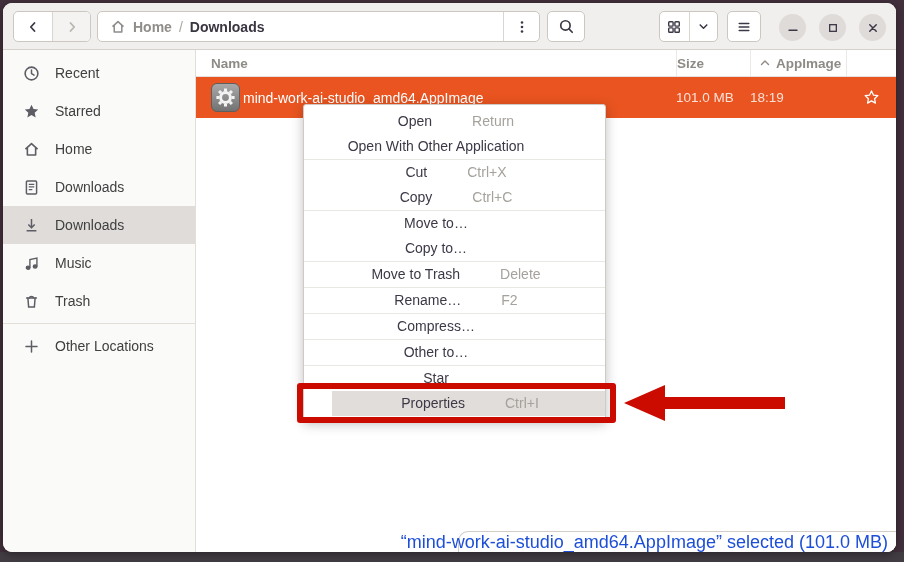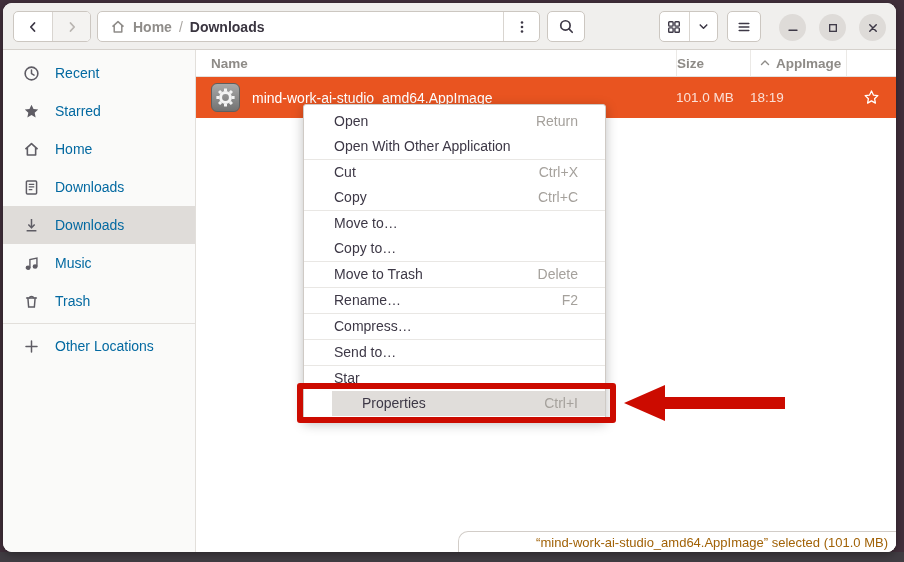--- a/index.html
+++ b/index.html
@@ -44,76 +44,76 @@
   .burgerpill { left:724px; width:34px; }
   .winctl { position:absolute; top:11px; width:27px; height:27px; border-radius:50%; background:#dedbd8;
             display:flex; align-items:center; justify-content:center; border:none; }
   .winctl.min { left:776px; } .winctl.max { left:816px; } .winctl.cls { left:856px; }
 
   
   .bodyrow { position:absolute; top:47px; left:0; right:0; bottom:0; display:flex; }
   .sidebar { width:193px; background:#fafaf9; border-right:1px solid #e2dfdb; padding-top:4px; }
   .sb-item { height:38px; display:flex; align-items:center; padding-left:20px; gap:15px; }
   .sb-item.sel { background:#dfdcd9; }
-  .sb-label { font-size:14px; color:#0369a1; }
+  .sb-label { font-size:14px; color:#404040; }
   .sb-sep { height:1px; background:#e2dfdb; margin:3px 0; }
   .main { flex:1; position:relative; background:#ffffff; }
 
   .list-header {
     display:grid; grid-template-columns:1fr 74px 96px 50px;
     height:27px; border-bottom:1px solid #e4e2df; align-items:center;
   }
   .lh-cell { font-size:13.5px; font-weight:700; color:#8e8b87; height:100%; display:flex; align-items:center; }
   .lh-name { padding-left:15px; }
   .lh-size { border-left:1px solid #ebe9e6; }
   .lh-mod  { border-left:1px solid #ebe9e6; padding-left:8px; gap:5px; }
   .lh-star { border-left:1px solid #ebe9e6; }
 
   .file-row {
     display:grid; grid-template-columns:1fr 74px 96px 50px;
     height:41px; align-items:center; background:var(--selection,#e95420); color:#fff;
   }
-  .fr-name { display:flex; align-items:center; gap:12px; padding-left:15px; font-size:14px; overflow:hidden; white-space:nowrap; }
+  .fr-name { display:flex; align-items:center; gap:3px; padding-left:15px; font-size:14px; overflow:hidden; white-space:nowrap; }
   .fr-size, .fr-mod { text-align:left; font-size:13.5px; color:rgba(255,255,255,.82); }
   .fr-size { padding-right:6px; } .fr-mod { padding-right:8px; }
   .fr-star { display:flex; justify-content:center; }
   .appicon {
     width:29px; height:29px; border-radius:6px; flex:0 0 29px;
     background:linear-gradient(180deg,#a9a9a9,#727272);
     border:1px solid #5f5f5f;
     display:flex; align-items:center; justify-content:center;
   }
 
   
   .ctxmenu {
     position:absolute; left:300px; top:101px; width:303px;
     background:#ffffff; border:1px solid #cfcac5; border-radius:3px;
     box-shadow:0 3px 12px rgba(0,0,0,.25); padding:4px 0; z-index:5;
   }
-  .mi { height:25px; line-height:25px; display:flex; justify-content:space-between;
+  .mi { height:25px; line-height:25px; display:flex; justify-content:center;
         padding:0 27px 0 30px; font-size:14px; color:#3d3846;gap:40px; }
   .mi .ma { color:#a5a19c; }
   .mi.hl { background:#e0ddda;margin-left:28px; }
   .msep { height:1px; background:#e9e7e4; }
 
   
   .red-box {
     position:absolute; left:294px; top:380px; width:319px; height:40px;
     border:6px solid var(--annotation,#cc0b00); border-radius:3px; z-index:6;
   }
   .red-arrow { position:absolute; left:616px; top:380px; z-index:6; }
 
   
   .statusbar {
     position:absolute; right:0; bottom:0; width:438px; height:21px;
     background:#ffffff; border:1px solid #d2cdc8; border-right:none; border-bottom:none;
     border-radius:10px 0 0 0; display:flex; align-items:center; justify-content:flex-end;
     padding:0 8px; z-index:4;
   }
-  .status-text { font-size:13px; color:#a16207; white-space:nowrap; }
+  .status-text { font-size:18px; color:#1d4ed8; white-space:nowrap; }
 
   svg { display:block; }
 </style>
 </head>
 <body>
 
 <div class="bottom-strip"></div>
 
 <div class="window">
 
@@ -406,21 +406,21 @@
         <span class="ml">Rename…</span>
         <span class="ma">F2</span>
       </div>
     <div class="msep"></div>
     <div class="mi">
         <span class="ml">Compress…</span>
         <span class="ma"></span>
       </div>
     <div class="msep"></div>
     <div class="mi">
-        <span class="ml">Send to…</span>
+        <span class="ml">Other to…</span>
         <span class="ma"></span>
       </div>
     <div class="msep"></div>
     <div class="mi">
         <span class="ml">Star</span>
         <span class="ma"></span>
       </div>
     <div class="mi hl">
         <span class="ml">Properties</span>
         <span class="ma">Ctrl+I</span>

